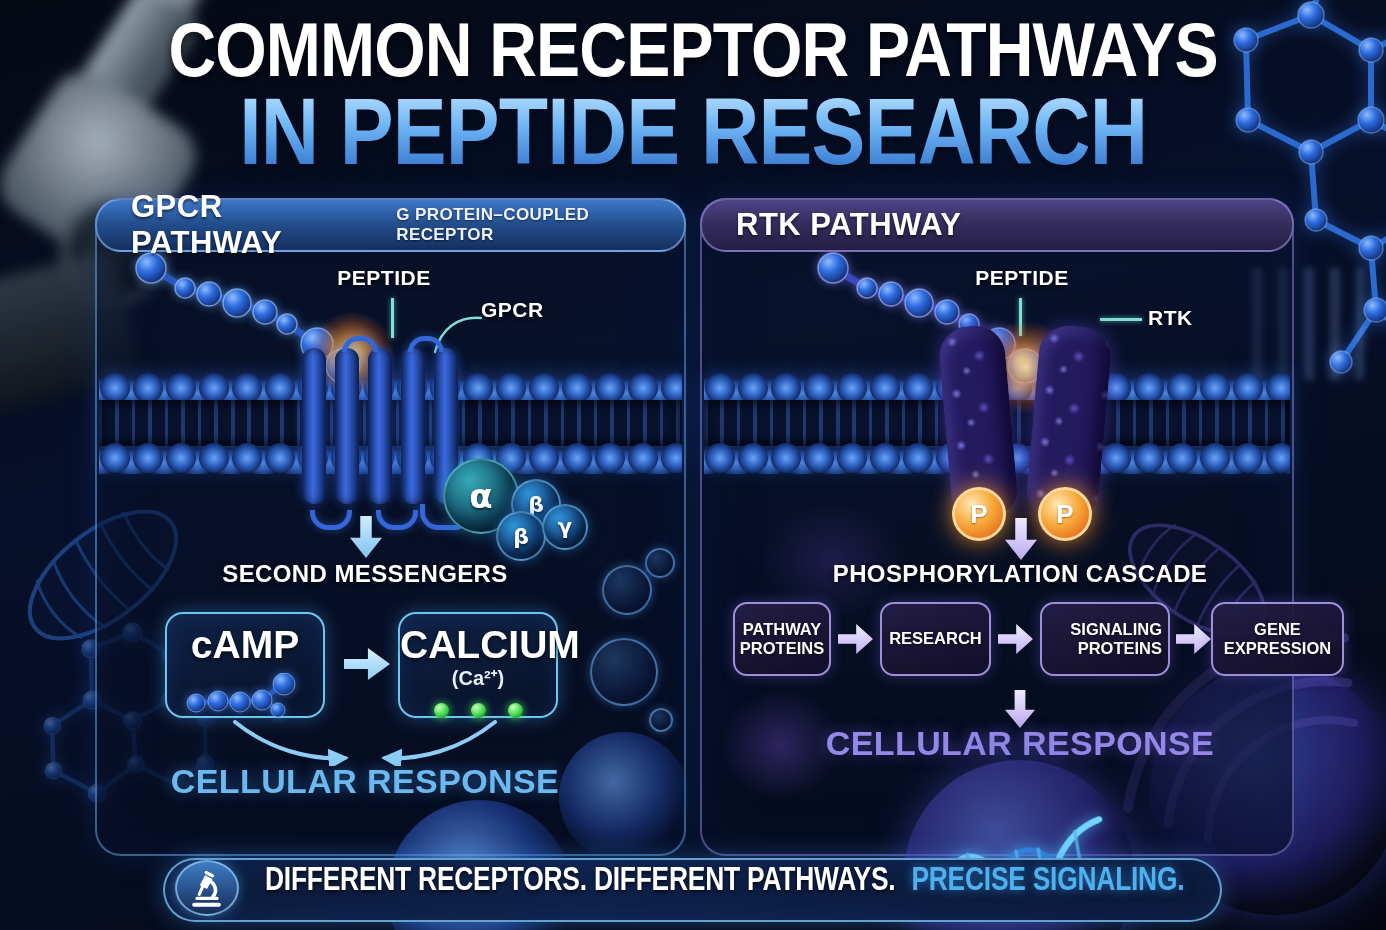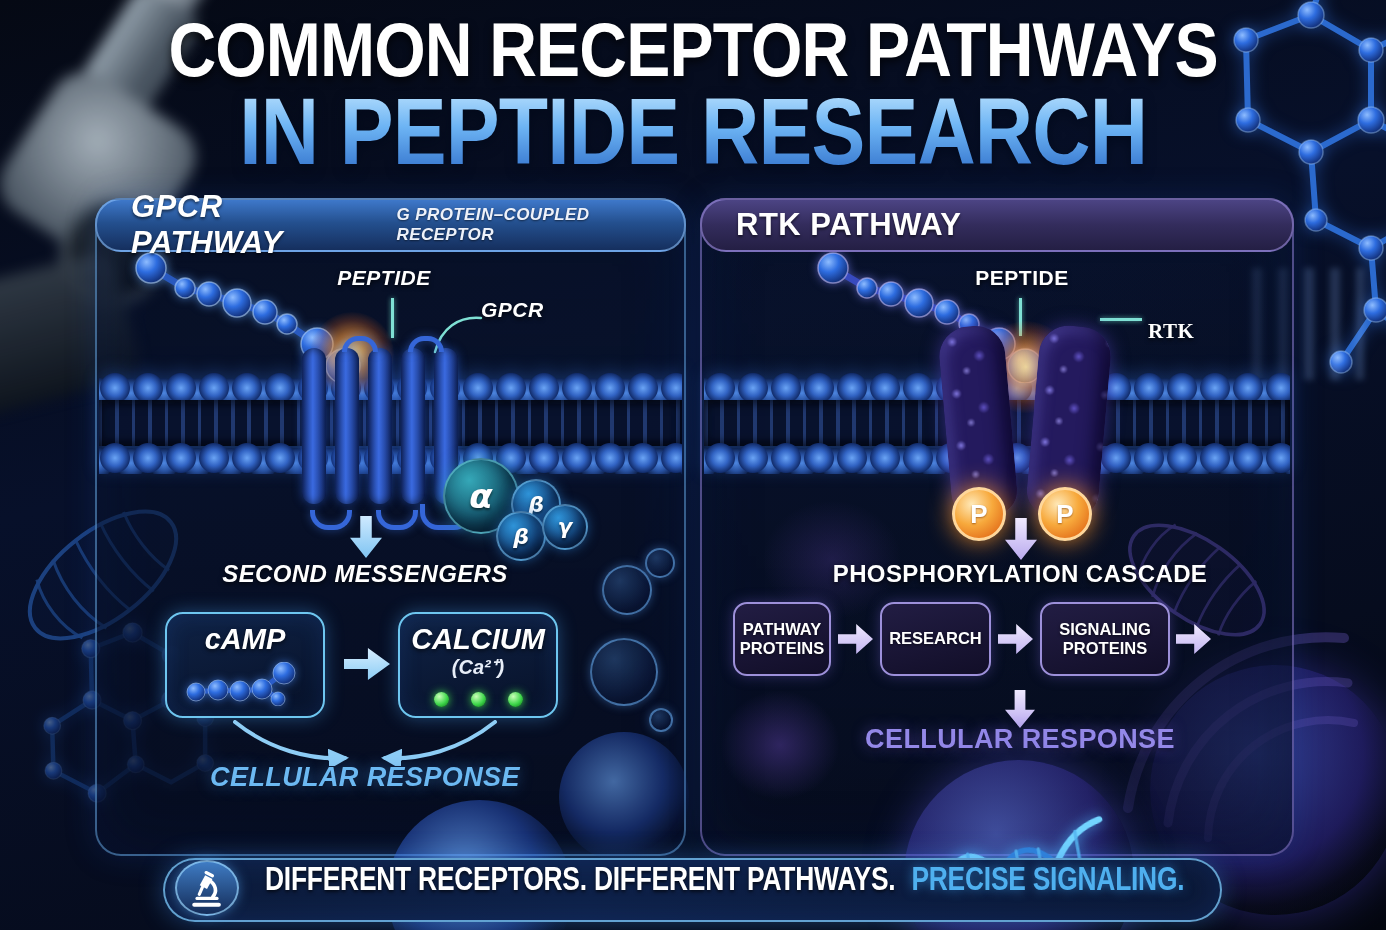--- a/index.html
+++ b/index.html
@@ -29,21 +29,21 @@
       transform:scaleX(.87);transform-origin:center;text-shadow:0 4px 9px rgba(0,0,0,.7);}
   .t2{display:inline-block;font-size:95px;font-weight:800;letter-spacing:-1px;margin-top:-4px;
       background:linear-gradient(180deg,#c2e6ff 0%,#6db4f4 45%,#2d6cc8 100%);
       -webkit-background-clip:text;background-clip:text;color:transparent;
       transform:scaleX(.85);transform-origin:center;filter:drop-shadow(0 4px 7px rgba(0,8,25,.8));}
   
   .panel{position:absolute;top:198px;height:654px;border-radius:26px;
     border:2px solid rgba(108,178,244,.5);
     background:linear-gradient(180deg,rgba(10,22,48,.38),rgba(7,14,34,.6));
     box-shadow:0 0 30px rgba(20,60,140,.28), inset 0 0 60px rgba(10,30,80,.28);}
-  .panel.gpcr{left:95px;width:587px;font-style:italic;}
+  .panel.gpcr{left:95px;width:587px;}
   .panel.rtk{left:700px;width:590px;border-color:rgba(140,125,215,.55);border-radius:25px;}
   .panel-header{position:absolute;top:-2px;left:-2px;right:-2px;height:54px;border-radius:26px;
     display:flex;align-items:center;border:2px solid rgba(150,200,255,.55);box-sizing:border-box;z-index:3;}
   .gpcr .panel-header{background:linear-gradient(180deg,#3e78ca 0%,#24508f 45%,#152f5e 100%);}
   .rtk  .panel-header{background:linear-gradient(180deg,#4c4484 0%,#332c5c 50%,#241f44 100%);border-color:rgba(165,150,235,.55);}
   .ph-name{font-size:31px;font-weight:800;color:#fff;margin-left:34px;letter-spacing:.5px;text-shadow:0 2px 3px rgba(0,0,0,.55);}
   .ph-sub{font-size:17px;font-weight:700;color:#eef2fa;margin-left:20px;letter-spacing:.4px;text-shadow:0 1px 2px rgba(0,0,0,.5);}
   
   .membrane{position:absolute;left:2px;right:2px;top:172px;height:102px;filter:drop-shadow(0 -3px 8px rgba(60,130,255,.25));}
   .m-beads{position:absolute;left:0;right:0;height:32px;background-repeat:repeat-x;
@@ -54,21 +54,21 @@
   .m-top{top:0;} .m-bot{bottom:0;}
   .m-tails{position:absolute;left:0;right:0;top:28px;bottom:28px;
     background-color:rgba(8,16,42,.92);
     background-image:repeating-linear-gradient(90deg,rgba(70,115,210,.4) 0 3.5px,rgba(15,28,70,0) 3.5px 16.5px);
     box-shadow:inset 0 5px 10px rgba(0,0,0,.55),inset 0 -5px 10px rgba(0,0,0,.55);}
   
   .label-white{position:absolute;font-weight:800;color:#fff;font-size:21px;letter-spacing:.5px;text-shadow:0 2px 4px rgba(0,0,0,.75);}
   .leader-v{position:absolute;width:2.5px;background:#7fe0d4;box-shadow:0 0 5px rgba(110,230,210,.7);}
   .leader-h{position:absolute;height:2.5px;background:#7fe0d4;box-shadow:0 0 5px rgba(110,230,210,.7);}
   .step-label{position:absolute;text-align:center;font-weight:800;font-size:24px;color:#fff;letter-spacing:.4px;text-shadow:0 2px 5px rgba(0,0,0,.75);}
-  .response{position:absolute;text-align:center;font-weight:800;font-size:27px;letter-spacing:.4px;}
+  .response{position:absolute;text-align:center;font-weight:800;font-size:34px;letter-spacing:.4px;}
   .response.blue{color:#6cb9f2;text-shadow:0 0 14px rgba(70,150,240,.6),0 2px 4px rgba(0,0,0,.6);}
   .response.lav{color:#9488e8;text-shadow:0 0 14px rgba(120,100,230,.6),0 2px 4px rgba(0,0,0,.6);}
   
   .v-arrow{position:absolute;width:32px;height:42px;clip-path:polygon(32% 0,68% 0,68% 52%,100% 52%,50% 100%,0 52%,32% 52%);}
   .v-arrow.blue{background:linear-gradient(180deg,#cfeaff,#7fc4f2);filter:drop-shadow(0 0 6px rgba(110,190,250,.85));}
   .v-arrow.lav{background:linear-gradient(180deg,#f0eaff,#b9a9ee);filter:drop-shadow(0 0 6px rgba(170,150,250,.85));}
   .h-arrow{position:absolute;clip-path:polygon(0 34%,52% 34%,52% 0,100% 50%,52% 100%,52% 66%,0 66%);}
   .h-arrow.blue{width:46px;height:32px;background:linear-gradient(180deg,#d7eeff,#8ccdf5);filter:drop-shadow(0 0 5px rgba(110,190,250,.75));}
   .h-arrow.lav{width:35px;height:30px;background:linear-gradient(180deg,#f0eaff,#c2b4f0);filter:drop-shadow(0 0 5px rgba(170,150,250,.75));}
   
@@ -85,21 +85,21 @@
   .sphere{position:absolute;border-radius:50%;display:flex;align-items:center;justify-content:center;
     color:#fff;font-weight:700;font-family:"DejaVu Sans",sans-serif;text-shadow:0 2px 3px rgba(0,0,0,.6);}
   .sphere.alpha{background:radial-gradient(circle at 34% 28%,#35a8b8,#15586f 55%,#0a3046 85%);
     border:2px solid rgba(130,220,235,.45);box-shadow:0 0 16px rgba(40,140,180,.55),inset -6px -8px 16px rgba(0,10,25,.6);}
   .sphere.small{background:radial-gradient(circle at 34% 28%,#2e93d8,#14457e 58%,#0a2450 88%);
     border:2px solid rgba(130,200,240,.5);box-shadow:0 0 12px rgba(40,120,200,.55),inset -4px -6px 12px rgba(0,8,24,.6);}
   
   .msg-box{position:absolute;width:160px;height:106px;border-radius:18px;border:2.5px solid #6ec6f0;box-sizing:border-box;
     background:linear-gradient(165deg,rgba(16,36,72,.92),rgba(7,17,40,.96));
     box-shadow:0 0 18px rgba(70,160,240,.4),inset 0 0 22px rgba(40,100,200,.18);text-align:center;}
-  .msg-title{font-size:29px;font-weight:800;color:#fff;margin-top:9px;text-shadow:0 2px 4px rgba(0,0,0,.6);}
+  .msg-title{font-size:39px;font-weight:800;color:#fff;margin-top:9px;text-shadow:0 2px 4px rgba(0,0,0,.6);}
   .msg-sub{font-size:20px;font-weight:700;color:#e8eef8;margin-top:-3px;}
   .green-dots{display:flex;justify-content:center;gap:22px;margin-top:12px;}
   .green-dot{width:15px;height:15px;border-radius:50%;
     background:radial-gradient(circle at 35% 30%,#c9ffb8,#3ed64a 55%,#14801f 90%);
     box-shadow:0 0 9px rgba(70,230,80,.9);}
   .camp-mol{margin-top:6px;filter:drop-shadow(0 0 4px rgba(70,140,255,.6));}
   
   .rtk-receptor{position:absolute;left:243px;top:126px;width:160px;height:196px;}
   .rtk-col{position:absolute;top:0;height:190px;border-radius:30px 30px 24px 24px;
     background-color:#241a5e;
@@ -386,21 +386,21 @@
           <circle cx="130" cy="64" r="12"></circle>
           <circle cx="152" cy="76" r="10"></circle>
         <circle cx="182" cy="96" r="16"></circle>
           <circle cx="208" cy="118" r="17"></circle>
       </g>
     </svg>
 
     <div class="label-white" style="left:245px;top:66px;width:150px;text-align:center;">PEPTIDE</div>
     <div class="leader-v" style="left:317px;top:98px;height:38px;"></div>
 
-    <div class="label-white" style="left:446px;top:119px;font-family:Liberation Serif, serif;">RTK</div>
+    <div class="label-white" style="left:446px;top:106px;">RTK</div>
     <div class="leader-h" style="left:398px;top:118px;width:42px;"></div>
 
     <div class="rtk-receptor">
       <div class="glow-orange" style="left:35px;top:-5px;width:92px;height:92px;"></div>
       <div class="rtk-col" style="left:0;width:66px;transform:rotate(-5deg);"></div>
       <div class="rtk-col" style="left:88px;width:72px;transform:rotate(5deg);"></div>
     </div>
 
     <div class="p-circle" style="left:250px;top:287px;">
       <span>P</span>
@@ -410,22 +410,23 @@
     </div>
 
     <div class="v-arrow lav" style="left:303px;top:318px;"></div>
 
     <div class="step-label" style="left:68px;top:360px;width:500px;">PHOSPHORYLATION CASCADE</div>
 
     <div class="cascade-box" style="left:31px;width:98px;">PATHWAY PROTEINS</div>
     <div class="h-arrow lav" style="left:136px;top:424px;"></div>
     <div class="cascade-box" style="left:178px;width:111px;">RESEARCH</div>
     <div class="h-arrow lav" style="left:296px;top:424px;"></div>
-    <div class="cascade-box" style="left:338px;width:130px;">SIGNALING PROTEINS</div>
+    <div class="cascade-box" style="left:338px;width:130px;text-align:right;">SIGNALING PROTEINS</div>
     <div class="h-arrow lav" style="left:474px;top:424px;"></div>
+    <div class="cascade-box" style="left:509px;width:133px;">GENE EXPRESSION</div>
 
     <div class="v-arrow lav" style="left:303px;top:490px;width:30px;height:38px;"></div>
 
     <div class="response lav" style="left:68px;top:524px;width:500px;">CELLULAR RESPONSE</div>
 
     <div class="nucleus" style="left:202px;top:560px;width:230px;height:230px;">
       <svg class="dna-svg" style="position:absolute;left:18px;top:48px;" width="195" height="115" viewBox="0 0 210 120">
         <g stroke-linecap="round" fill="none">
           <path d="M12,82 C34,34 58,30 80,62 C102,94 126,92 148,60 C162,40 178,30 198,26" stroke="#72d4ff" stroke-width="7"></path>
           <path d="M12,48 C34,96 58,100 80,68 C102,36 126,38 148,70 C162,90 178,100 198,104" stroke="#2e7fd8" stroke-width="6"></path>

